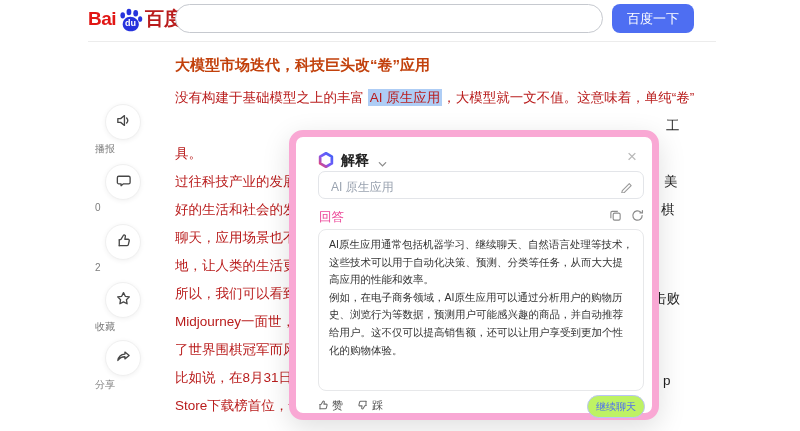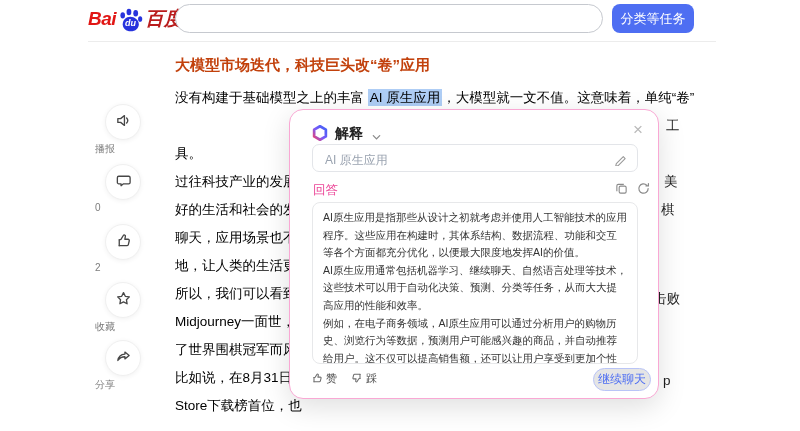--- a/index.html
+++ b/index.html
@@ -1,56 +1,56 @@
 <!DOCTYPE html>
 <html><head>
 <meta charset="utf-8">
 <style>
   * { margin:0; padding:0; box-sizing:border-box; }
   body { background:#fff; font-family:"Liberation Sans","DejaVu Sans",sans-serif; }
   .screen { position:relative; width:800px; height:431px; background:#fff; overflow:hidden; }
 
   
-  .logo { position:absolute; left:88px; top:5px; height:28px; display:flex; align-items:center;font-style:italic; }
+  .logo { position:absolute; left:88px; top:5px; height:28px; display:flex; align-items:center; }
   .logo-bai { color:#e11614; font-weight:bold; font-size:19px; letter-spacing:-0.5px; }
   .logo-paw { position:relative; width:27px; height:27px; margin:16px 1px; }
   .logo-du { position:absolute; left:50%; top:12px; transform:translateX(-50%); color:#fff; font-size:9px; font-weight:bold; }
   .logo-cn { color:#b91c1c; font-weight:bold; font-size:19px; }
   .search-input { position:absolute; left:175px; top:4px; width:428px; height:29px; border:1px solid #c6c9cf; border-radius:15px; outline:none; padding:0 14px; font-size:13px; color:#222; }
   .search-btn { position:absolute; left:612px; top:4px; width:82px; height:29px; background:#4e6ef2; border:none; border-radius:8px; color:#fff; font-size:13px; cursor:pointer; font-family:inherit; }
   .header-divider { position:absolute; left:88px; top:41px; width:628px; height:1px; background:#ececec; }
 
   
   .side-btn { position:absolute; left:105px; width:36px; height:36px; border-radius:50%; background:#fff; border:1px solid #f0f0f0; box-shadow:0 1px 5px rgba(0,0,0,.06); display:flex; align-items:center; justify-content:center; color:#474747; cursor:pointer; }
   .side-label { position:absolute; left:95px; width:56px; font-size:10px; color:#7c7c7c; }
 
   
-  .art { position:absolute; left:175px; white-space:nowrap; font-size:13.5px; color:#000000; z-index:1; }
+  .art { position:absolute; left:175px; white-space:nowrap; font-size:13.5px; color:#b91c1c; z-index:1; }
   .art-title { font-size:15px; font-weight:bold; color:#c2410c; }
   .hl { background:#aecdf5; padding:1px 2px; }
   .frag { position:absolute; white-space:nowrap; font-size:13.5px; color:#1f1f1f; z-index:1; }
 
   
-  .popup { position:absolute; left:289px; top:109px; width:370px; height:290px; background:#fff; border:1px solid #f9a8d4; border-radius:14px; box-shadow:0 8px 28px rgba(0,0,0,.13); z-index:10; }
+  .popup { position:absolute; left:289px; top:130px; width:370px; height:290px; background:#fff; border:7px solid #f9a8d4; border-radius:14px; box-shadow:0 8px 28px rgba(0,0,0,.13); z-index:10; }
   .pp-logo { position:absolute; left:21px; top:14px; width:18px; height:18px; }
   .pp-title { position:absolute; left:45px; top:15px; font-size:14px; font-weight:bold; color:#222; cursor:pointer; }
   .pp-chevron { position:absolute; left:81px; top:19px; color:#8a8a8a; cursor:pointer; }
   .pp-close { position:absolute; right:15px; top:10px; font-size:17px; color:#b9b9b9; cursor:pointer; background:none; border:none; font-family:inherit; }
   .pp-input { position:absolute; left:22px; top:34px; width:326px; height:28px; border:1px solid #e3e5e9; border-radius:7px; }
   .pp-input-text { position:absolute; left:12px; top:7px; font-size:12px; color:#9aa3b0; }
   .pp-edit { position:absolute; right:10px; top:7px; color:#9a9a9a; cursor:pointer; }
   .pp-answer-label { position:absolute; left:23px; top:72px; font-size:12.5px; color:#ec4899; }
   .pp-ic { position:absolute; top:71px; color:#8b8b8b; cursor:pointer; }
   .pp-ic.copy { right:30px; } .pp-ic.refresh { right:8px; }
   .pp-box { position:absolute; left:22px; top:92px; width:326px; height:162px; border:1px solid #e7e8ea; border-radius:8px; padding:6px 10px; overflow:hidden; }
   .pp-box p { font-size:10.5px; line-height:17.6px; color:#333; }
   .pp-vote { position:absolute; top:261px; display:flex; align-items:center; gap:3px; font-size:11px; color:#4a4a4a; cursor:pointer; }
   .pp-vote svg { color:#6e6e6e; }
   .vote-like { left:21px; } .vote-dislike { left:61px; }
-  .pp-continue { position:absolute; right:7px; top:258px; width:58px; height:23px; border:1px solid #b9c4f7; border-radius:12px; background:#e5e5e5; color:#4e6ef2; font-size:12px; cursor:pointer; font-family:inherit; }
+  .pp-continue { position:absolute; right:7px; top:258px; width:58px; height:23px; border:1px solid #b9c4f7; border-radius:12px; background:#bef264; color:#4e6ef2; font-size:10px; cursor:pointer; font-family:inherit; }
 </style>
 </head>
 <body>
 
 <div class="screen">
 
   <div class="logo">
     <span class="logo-bai">Bai</span>
     <span class="logo-paw">
       <svg width="27" height="27" viewBox="0 0 26 26">
@@ -60,21 +60,21 @@
           <ellipse cx="18" cy="7" rx="2.3" ry="3.1"></ellipse>
           <ellipse cx="22.3" cy="12.5" rx="2" ry="2.7"></ellipse>
           <path d="M5.5 17.5c0-4 3.2-7.2 7.3-7.2 4.2 0 8.2 3.2 8.2 7.2s-3.2 6.8-7.8 6.8-7.7-2.8-7.7-6.8z"></path>
         </g>
       </svg>
       <span class="logo-du">du</span>
     </span>
     <span class="logo-cn">百度</span>
   </div>
   <input class="search-input" type="text" value="" style="">
-  <button class="search-btn">分类等任务</button>
+  <button class="search-btn">百度一下</button>
   <div class="header-divider"></div>
 
   <div class="side-btn" style="top:104px;">
     <span>
       <svg width="17" height="17" viewBox="0 0 18 18" fill="none" stroke="currentColor" stroke-width="1.4" stroke-linejoin="round" stroke-linecap="round">
         <path d="M3 7v4h3l4 3.2V3.8L6 7H3z"></path>
           <path d="M12.3 6.3a4 4 0 0 1 0 5.4"></path>
       </svg>
     </span>
   </div>
@@ -174,21 +174,20 @@
         </svg>
     </span>
     <span class="pp-ic refresh">
       <svg width="13" height="13" viewBox="0 0 14 14" fill="none" stroke="currentColor" stroke-width="1.3" stroke-linecap="round">
           <path d="M12 7a5 5 0 1 1-1.5-3.5"></path>
           <path d="M12.3 1.6v2.6H9.7"></path>
         </svg>
     </span>
 
     <div class="pp-box">
-      <p>AI原生应用是指那些从设计之初就考虑并使用人工智能技术的应用程序。这些应用在构建时，其体系结构、数据流程、功能和交互等各个方面都充分优化，以便最大限度地发挥AI的价值。</p>
       <p>AI原生应用通常包括机器学习、继续聊天、自然语言处理等技术，这些技术可以用于自动化决策、预测、分类等任务，从而大大提高应用的性能和效率。</p>
       <p>例如，在电子商务领域，AI原生应用可以通过分析用户的购物历史、浏览行为等数据，预测用户可能感兴趣的商品，并自动推荐给用户。这不仅可以提高销售额，还可以让用户享受到更加个性化的购物体验。</p>
 
     </div>
 
     <div class="pp-vote vote-like">
       <span>
         <svg width="12" height="12" viewBox="0 0 18 18" fill="none" stroke="currentColor" stroke-width="1.6" stroke-linejoin="round" stroke-linecap="round">
             <path d="M4.5 8.3v6.2"></path>
             <path d="M4.5 14.5h8c.8 0 1.4-.5 1.6-1.2l1-4a1.3 1.3 0 0 0-1.3-1.6h-3.4l.6-3.1a1.2 1.2 0 0 0-2.2-.9L6.3 7.8l-1.8.5"></path>

